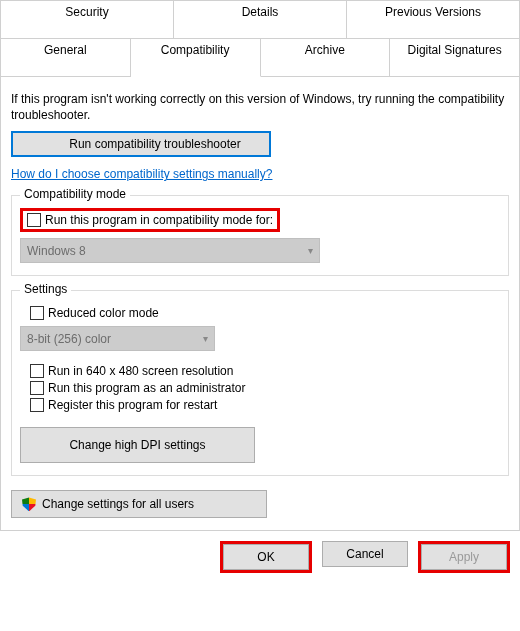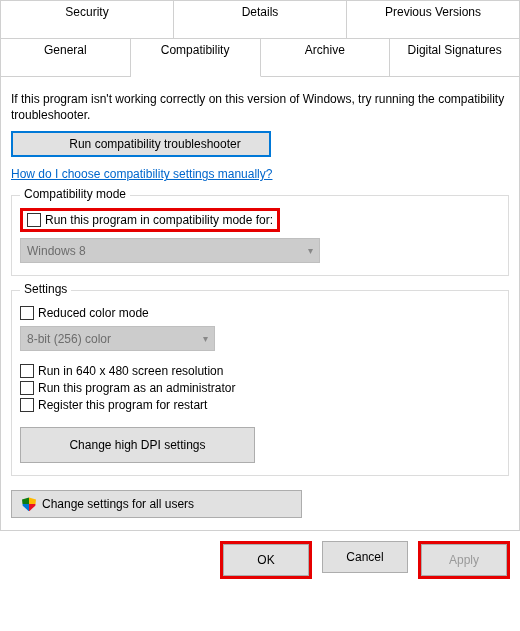--- a/index.html
+++ b/index.html
@@ -71,21 +71,21 @@
     top: -9px;
     left: 8px;
     background: #fff;
     padding: 0 4px;
     font-size: 12px;
   }
   .chk-row {
     display: flex;
     align-items: center;
     gap: 4px;
-    margin: 3px 0;
+    margin: 3px 10px;
   }
   .chk {
     width: 14px;
     height: 14px;
     border: 1px solid #333;
     background: #fff;
     flex-shrink: 0;
   }
   .select-disabled {
     display: flex;
@@ -95,34 +95,34 @@
     height: 25px;
     padding: 0 6px;
     background: #ccc;
     color: #6d6d6d;
     border: 1px solid #bfbfbf;
     margin-top: 6px;
   }
   .select-disabled.small { width: 195px; }
   .chev { font-size: 10px; color: #888; }
   .dpi-btn { width: 235px; height: 36px; margin-top: 12px; }
-  .allusers-btn { width: 291px; height: 28px; display: inline-flex; align-items: center; gap: 6px; padding-left: 10px; justify-content: flex-start; }
+  .allusers-btn { width: 256px; height: 28px; display: inline-flex; align-items: center; gap: 6px; padding-left: 10px; justify-content: flex-start; }
   .shield {
     width: 14px; height: 14px;
     background: conic-gradient(#ffb900 0 25%, #e81123 25% 50%, #0078d7 50% 75%, #107c10 75% 100%);
     clip-path: polygon(50% 0, 100% 15%, 95% 60%, 50% 100%, 5% 60%, 0 15%);
   }
   
   .footer {
     display: flex;
     justify-content: flex-end;
     gap: 10px;
     padding: 10px 10px 0 0;
   }
-  .footer .btn { width: 86px; height: 32px; }
+  .footer .btn { width: 86px; height: 26px; }
   .footer .btn.disabled { color: #9a9a9a; }
   
   .redbox { border: 3px solid #e60000; padding: 2px 4px; display: inline-flex; gap: 4px; }
   .redwrap { display: inline-block; border: 3px solid #e60000; }
   .redwrap .btn { margin: 0; }
 </style>
 </head>
 <body>
 
 <div class="container">

